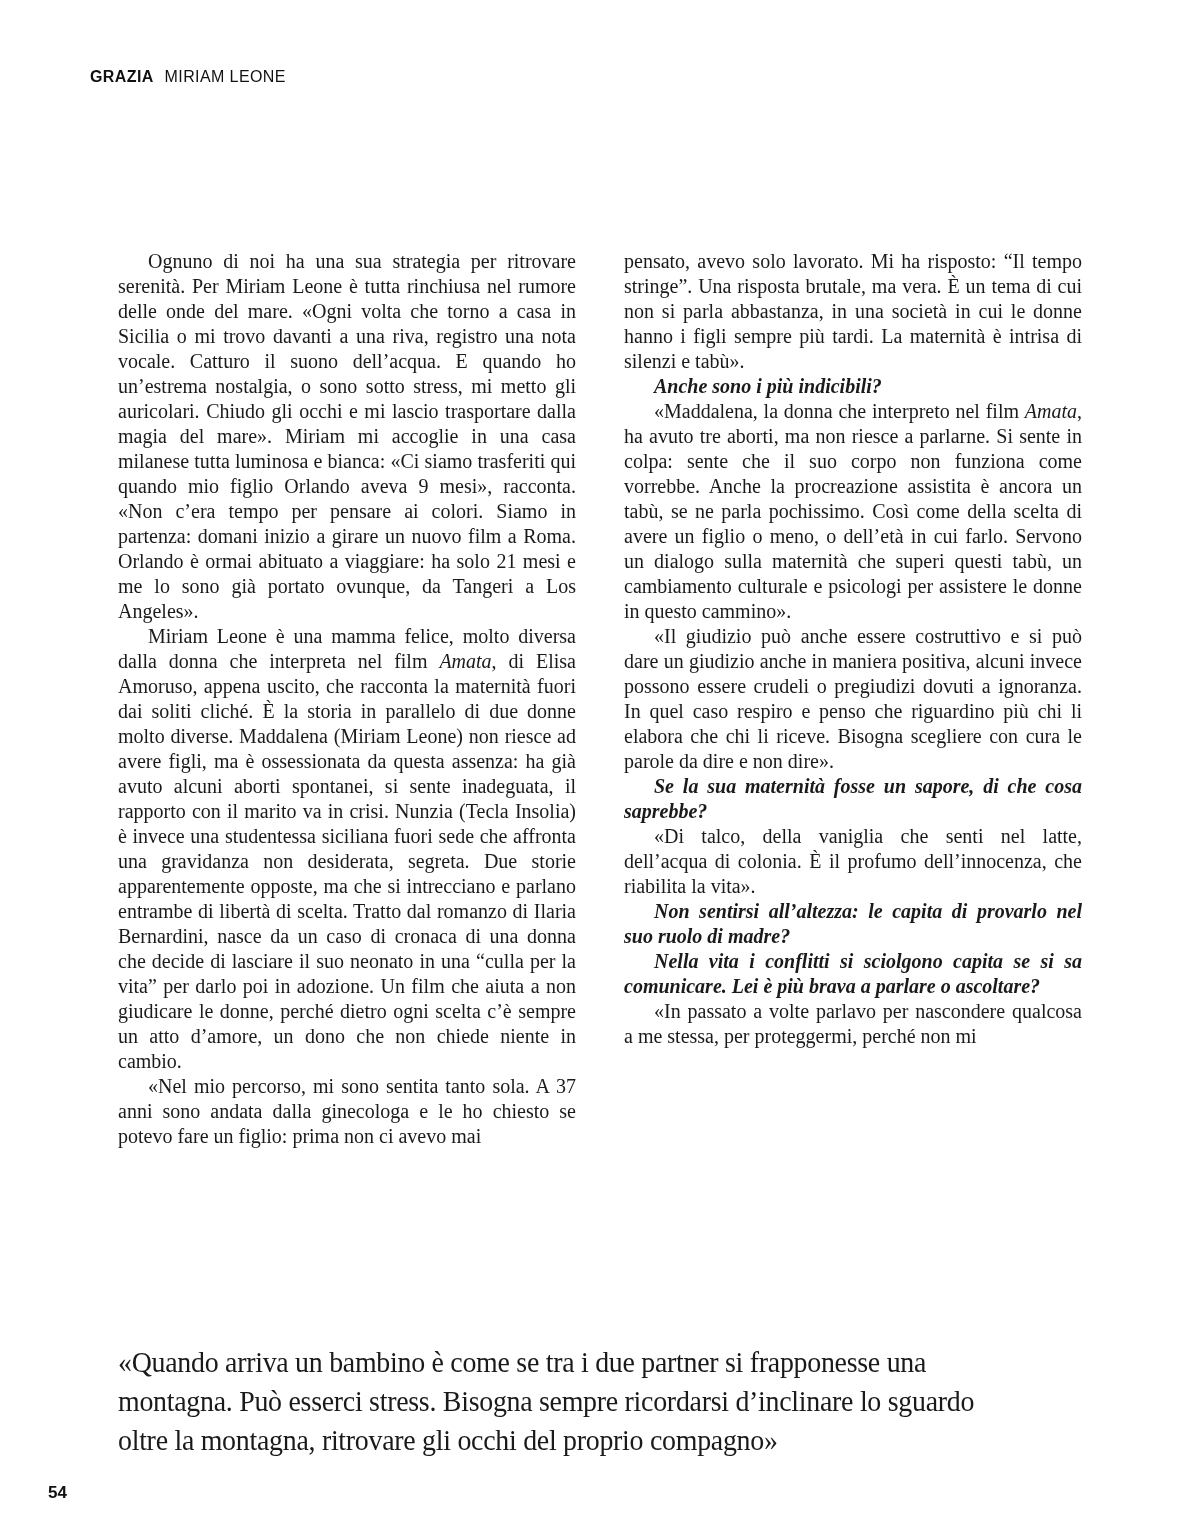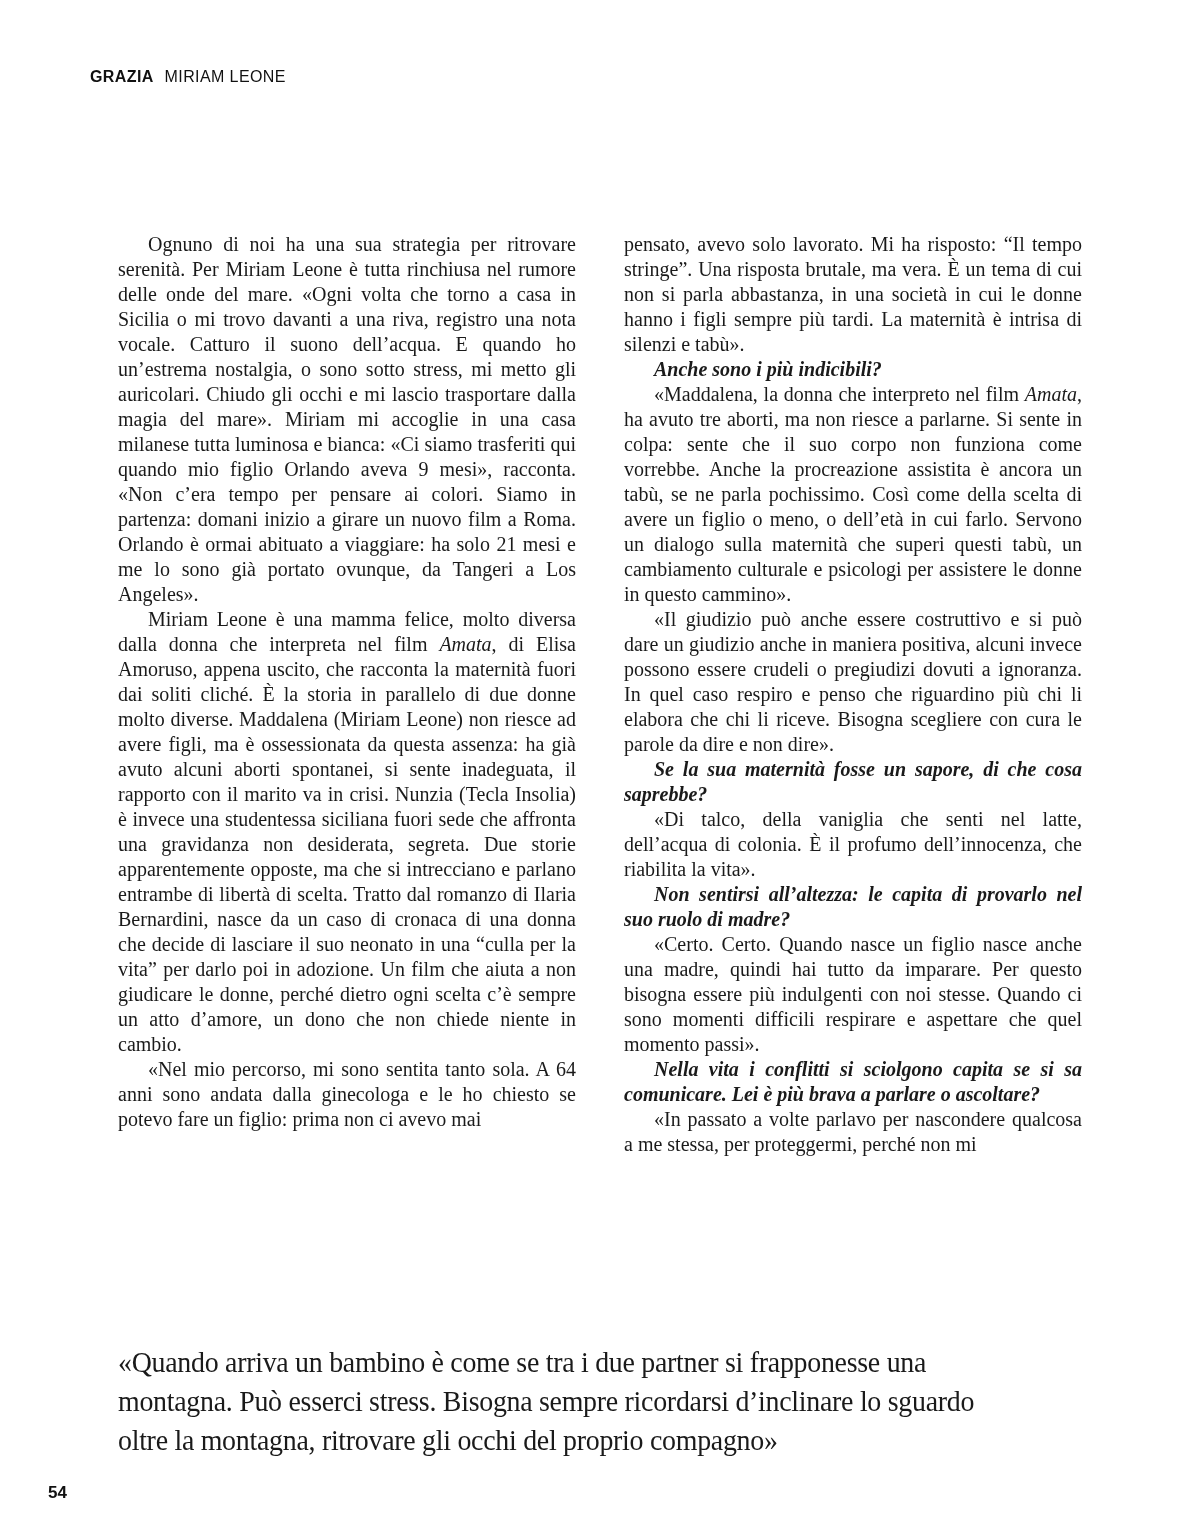--- a/index.html
+++ b/index.html
@@ -25,21 +25,21 @@
     white-space: nowrap;
     margin-left: 28px;
   }
   .masthead .brand { font-weight: 700; }
   .masthead .section { font-weight: 400; margin-left: 6px; }
 
   
   .columns {
     position: absolute;
     left: 118px;
-    top: 232px;
+    top: 249px;
     width: 964px;
     display: flex;
     gap: 48px;
   }
   .col {
     width: 462px;
     font-size: 20px;
     line-height: 25px;
     text-align: justify;
   }
@@ -83,32 +83,31 @@
   <header class="masthead">
     <span class="brand">GRAZIA</span>
     <span class="section">MIRIAM LEONE</span>
   </header>
 
   <main class="columns">
 
     <div class="col">
       <p class="para">Ognuno di noi ha una sua strategia per ritrovare serenità. Per Miriam Leone è tutta rinchiusa nel rumore delle onde del mare. «Ogni volta che torno a casa in Sicilia o mi trovo davanti a una riva, registro una nota vocale. Catturo il suono dell’acqua. E quando ho un’estrema nostalgia, o sono sotto stress, mi metto gli auricolari. Chiudo gli occhi e mi lascio trasportare dalla magia del mare». Miriam mi accoglie in una casa milanese tutta luminosa e bianca: «Ci siamo trasferiti qui quando mio figlio Orlando aveva 9 mesi», racconta. «Non c’era tempo per pensare ai colori. Siamo in partenza: domani inizio a girare un nuovo film a Roma. Orlando è ormai abituato a viaggiare: ha solo 21 mesi e me lo sono già portato ovunque, da Tangeri a Los Angeles».</p>
       <p class="para"><span>Miriam Leone è una mamma felice, molto diversa dalla donna che interpreta nel film </span><span class="film-title">Amata</span><span>, di Elisa Amoruso, appena uscito, che racconta la maternità fuori dai soliti cliché. È la storia in parallelo di due donne molto diverse. Maddalena (Miriam Leone) non riesce ad avere figli, ma è ossessionata da questa assenza: ha già avuto alcuni aborti spontanei, si sente inadeguata, il rapporto con il marito va in crisi. Nunzia (Tecla Insolia) è invece una studentessa siciliana fuori sede che affronta una gravidanza non desiderata, segreta. Due storie apparentemente opposte, ma che si intrecciano e parlano entrambe di libertà di scelta. Tratto dal romanzo di Ilaria Bernardini, nasce da un caso di cronaca di una donna che decide di lasciare il suo neonato in una “culla per la vita” per darlo poi in adozione. Un film che aiuta a non giudicare le donne, perché dietro ogni scelta c’è sempre un atto d’amore, un dono che non chiede niente in cambio.</span></p>
-      <p class="para">«Nel mio percorso, mi sono sentita tanto sola. A 64 anni sono andata dalla ginecologa e le ho chiesto se potevo fare un figlio: prima non ci avevo mai</p>
+      <p class="para">«Nel mio percorso, mi sono sentita tanto sola. A 37 anni sono andata dalla ginecologa e le ho chiesto se potevo fare un figlio: prima non ci avevo mai</p>
     </div>
 
     <div class="col">
       <p class="para continuation">pensato, avevo solo lavorato. Mi ha risposto: “Il tempo stringe”. Una risposta brutale, ma vera. È un tema di cui non si parla abbastanza, in una società in cui le donne hanno i figli sempre più tardi. La maternità è intrisa di silenzi e tabù».</p>
       <p class="para question">Anche sono i più indicibili?</p>
       <p class="para"><span>«Maddalena, la donna che interpreto nel film </span><span class="film-title">Amata</span><span>, ha avuto tre aborti, ma non riesce a parlarne. Si sente in colpa: sente che il suo corpo non funziona come vorrebbe. Anche la procreazione assistita è ancora un tabù, se ne parla pochissimo. Così come della scelta di avere un figlio o meno, o dell’età in cui farlo. Servono un dialogo sulla maternità che superi questi tabù, un cambiamento culturale e psicologi per assistere le donne in questo cammino».</span></p>
       <p class="para">«Il giudizio può anche essere costruttivo e si può dare un giudizio anche in maniera positiva, alcuni invece possono essere crudeli o pregiudizi dovuti a ignoranza. In quel caso respiro e penso che riguardino più chi li elabora che chi li riceve. Bisogna scegliere con cura le parole da dire e non dire».</p>
       <p class="para question">Se la sua maternità fosse un sapore, di che cosa saprebbe?</p>
       <p class="para">«Di talco, della vaniglia che senti nel latte, dell’acqua di colonia. È il profumo dell’innocenza, che riabilita la vita».</p>
       <p class="para question">Non sentirsi all’altezza: le capita di provarlo nel suo ruolo di madre?</p>
-      <p class="para">«Certo. Certo. Quando nasce un figlio nasce anche una madre, quindi hai tutto da imparare. Per questo bisogna essere più indulgenti con noi stesse. Quando ci sono momenti difficili respirare e aspettare che quel momento passi».</p>
       <p class="para question">Nella vita i conflitti si sciolgono capita se si sa comunicare. Lei è più brava a parlare o ascoltare?</p>
       <p class="para">«In passato a volte parlavo per nascondere qualcosa a me stessa, per proteggermi, perché non mi</p>
     </div>
 
   </main>
 
   <blockquote class="pullquote">
     <div class="pullquote-line">«Quando arriva un bambino è come se tra i due partner si frapponesse una</div>
     <div class="pullquote-line">montagna. Può esserci stress. Bisogna sempre ricordarsi d’inclinare lo sguardo</div>
     <div class="pullquote-line">oltre la montagna, ritrovare gli occhi del proprio compagno»</div>

